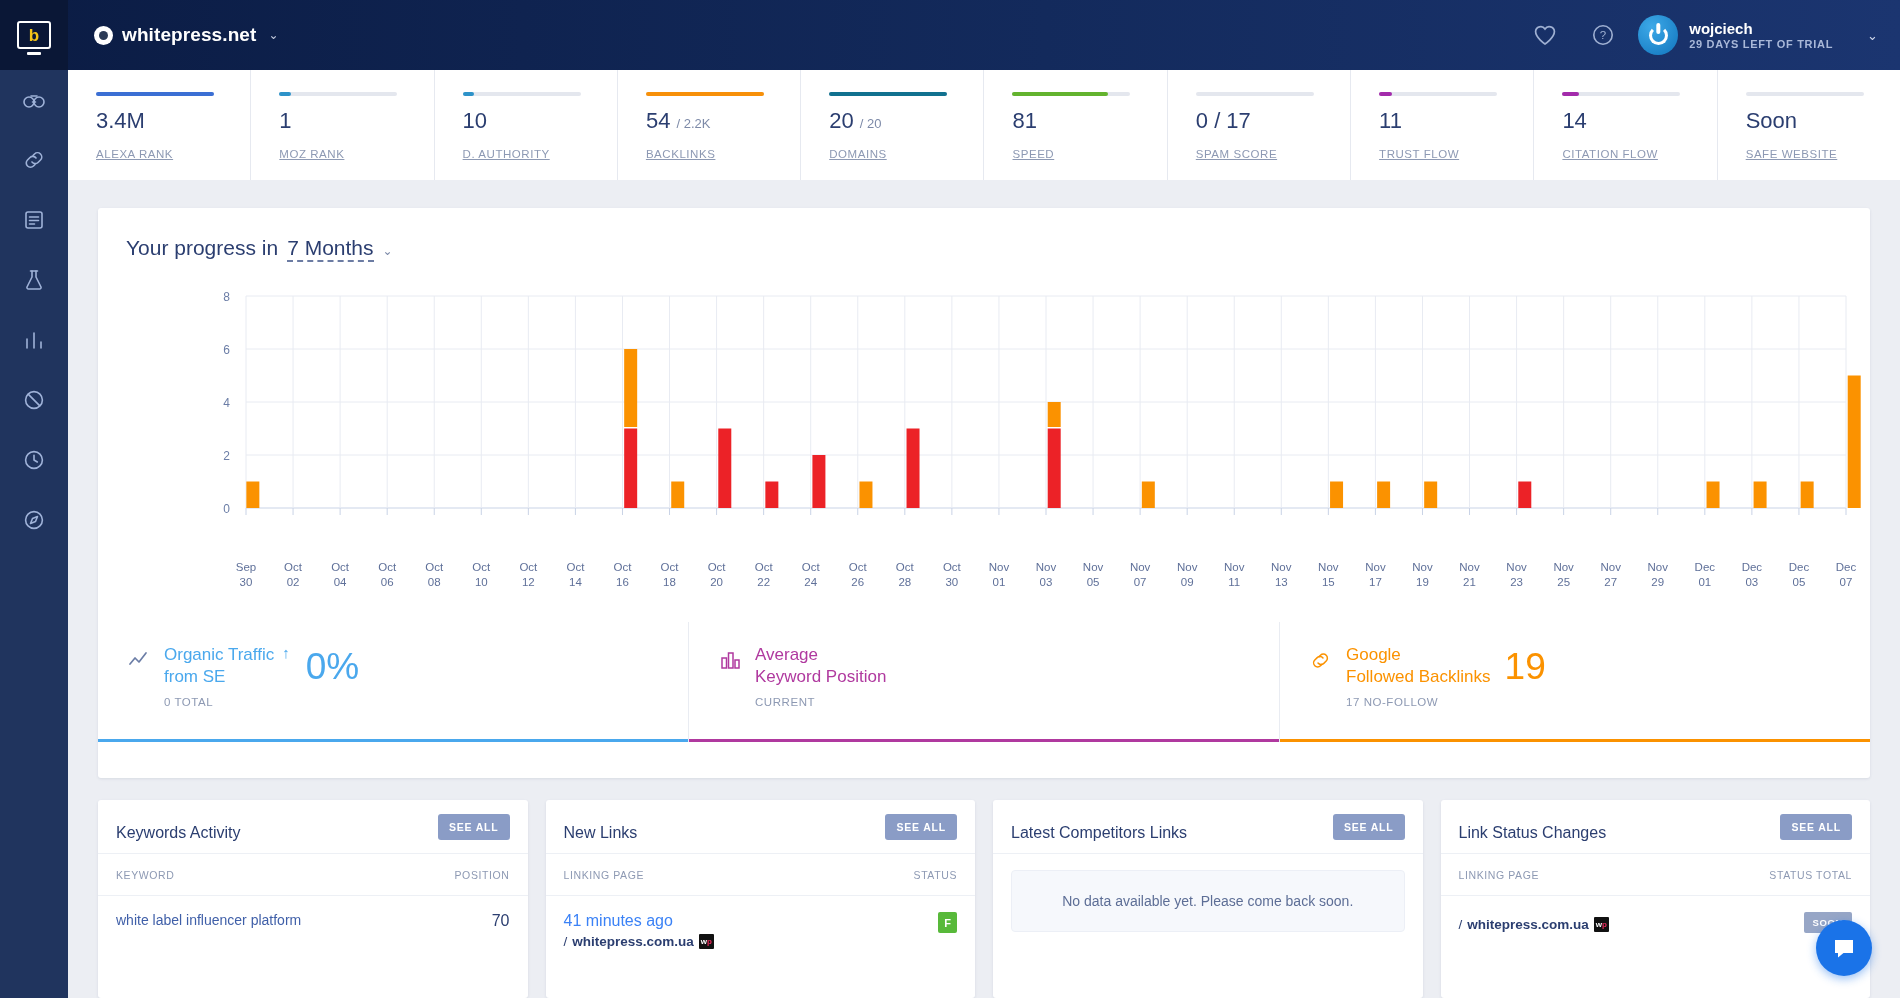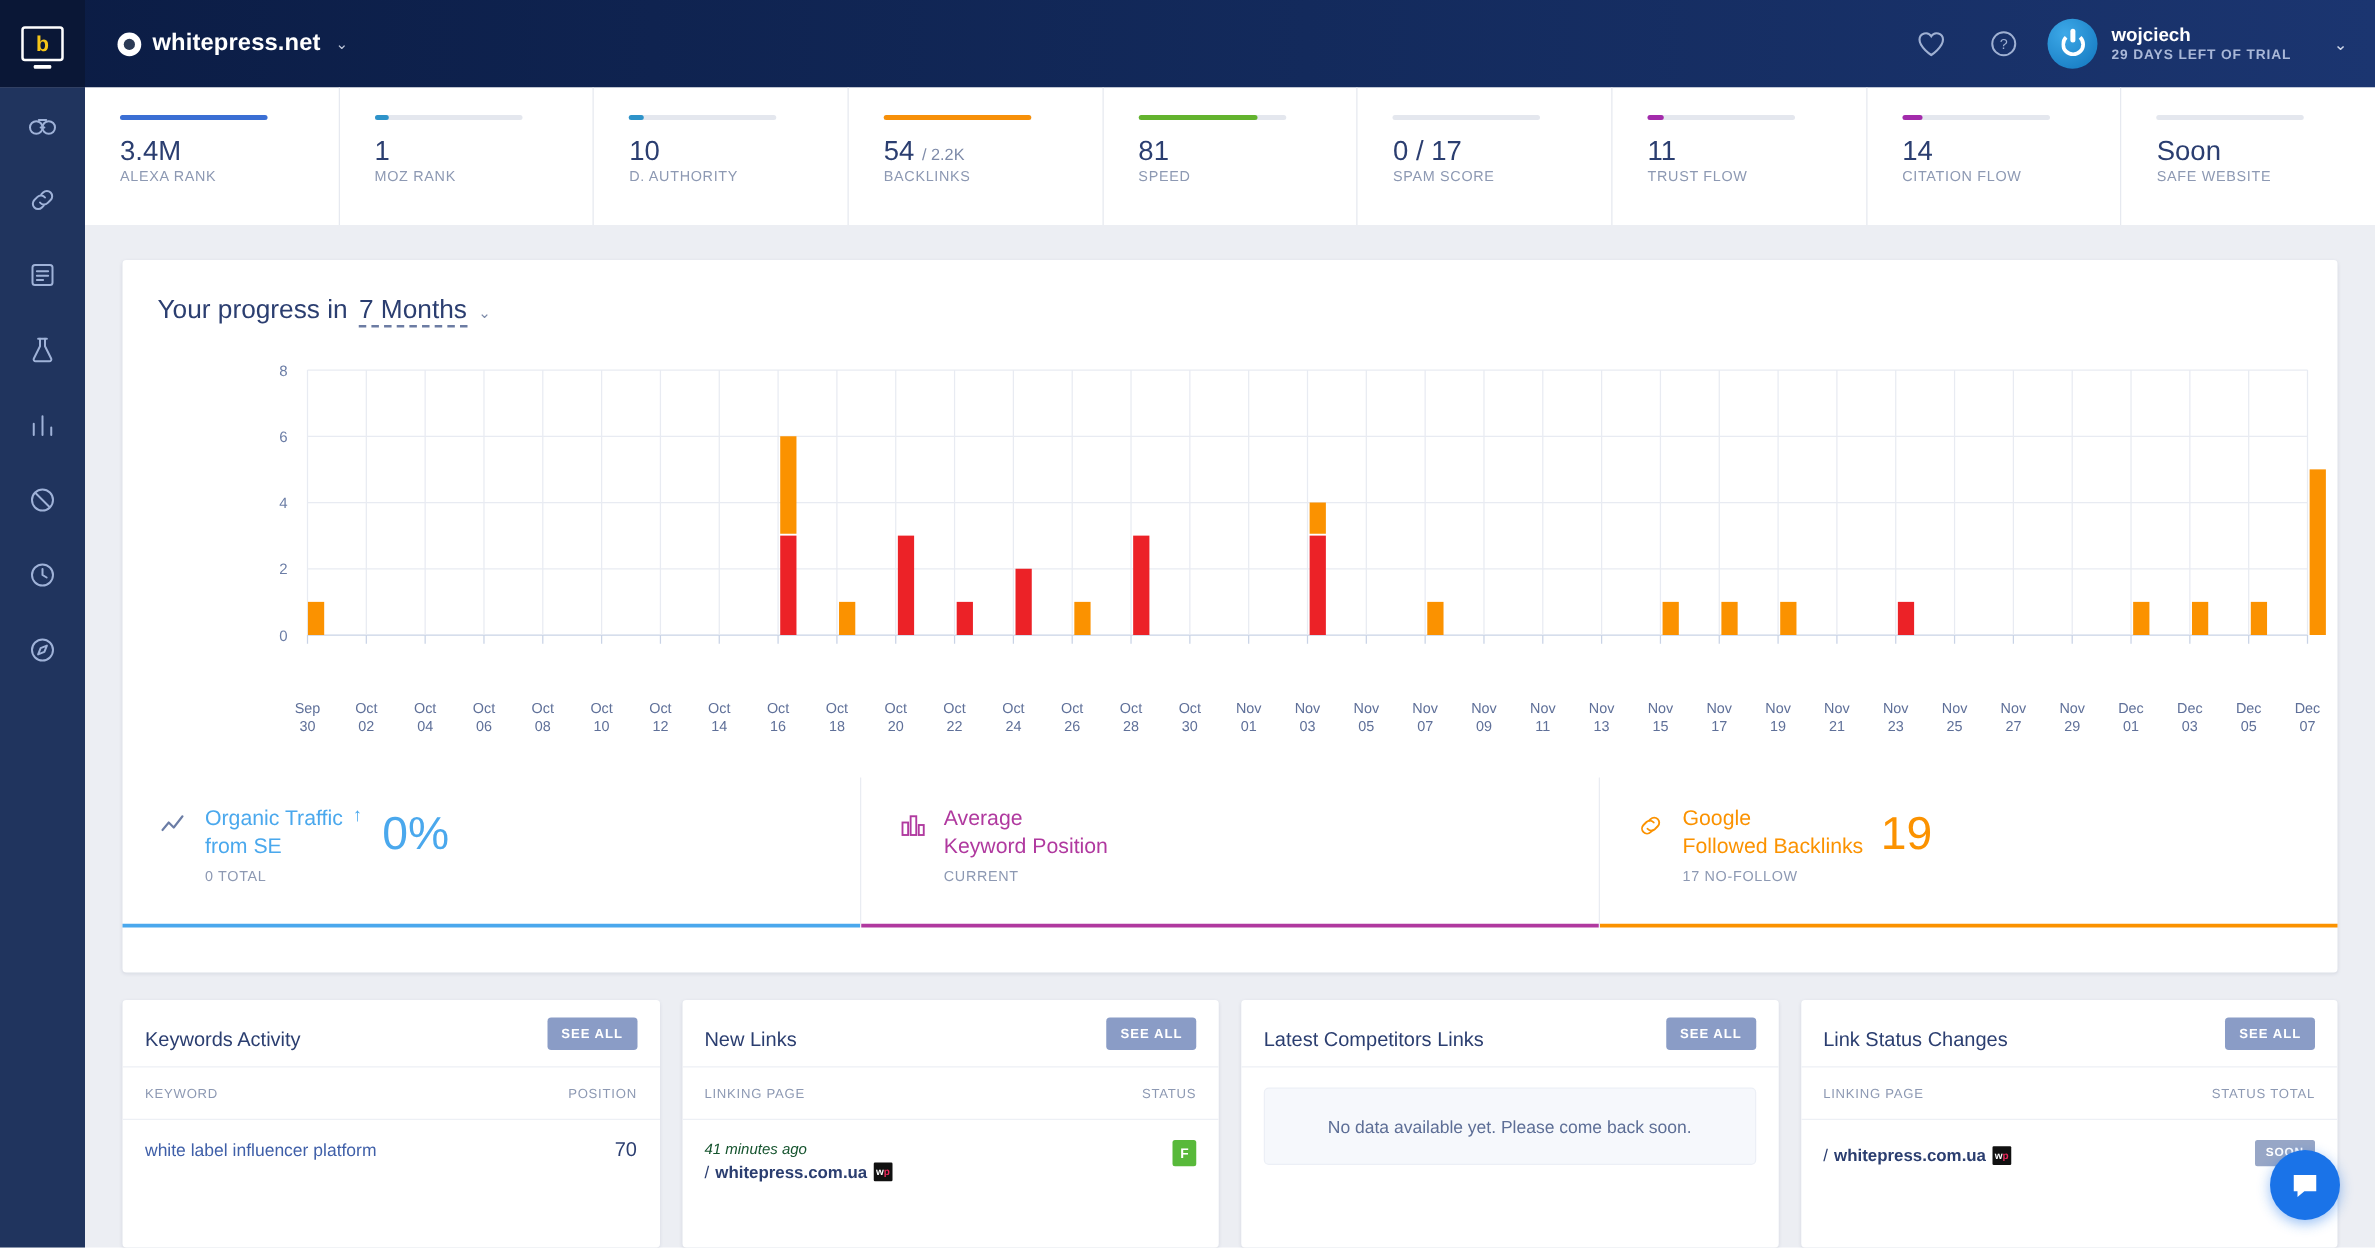--- a/index.html
+++ b/index.html
@@ -80,21 +80,21 @@
   }
   .stat{
     flex:1 1 0; padding:22px 0 0 28px; position:relative;
     border-right:1px solid #e6e9f0;
   }
   .stat:last-child{ border-right:none; }
   .bar-track{ width:118px;height:4px;background:#e4e7ee;border-radius:2px;position:relative;}
   .bar-fill{ height:4px;border-radius:2px;position:absolute;left:0;top:0;}
   .stat-val{ margin-top:14px;font-size:22px;color:#2b3e70;line-height:1; }
   .stat-val small{ font-size:13px;color:#7d8aa8; }
-  .stat-lab{ margin-top:4px;font-size:11.5px;color:#8d99b3;letter-spacing:.55px; }
+  .stat-lab{ margin-top:16px;font-size:11.5px;color:#8d99b3;letter-spacing:.55px;text-decoration:underline; }
 
   
   .card{
     position:absolute;left:98px;top:208px;width:1772px;height:570px;
     background:#fff;border-radius:3px;box-shadow:0 1px 3px rgba(30,45,90,.10);
   }
   .card-title{
     padding:28px 0 0 28px;font-size:21px;color:#2b3e70;display:flex;align-items:baseline;gap:9px;
   }
   .range{ border-bottom:2px dashed #6c7ca3; cursor:pointer; color:#2b3e70;}
@@ -135,21 +135,21 @@
     margin-left:auto;background:#8a9cc6;color:#fff;border:none;border-radius:3px;
     font-size:10.5px;font-weight:bold;letter-spacing:.8px;padding:7px 11px;cursor:pointer;
     font-family:"Liberation Sans",sans-serif;
   }
   .p-cols{ height:42px;display:flex;align-items:center;padding:0 18px;border-bottom:1px solid #edf0f5;
            font-size:10.5px;color:#8d99b3;letter-spacing:.6px;}
   .p-cols span:last-child{ margin-left:auto; }
   .p-row{ display:flex;align-items:flex-start;padding:16px 18px 0 18px; }
   .kw{ font-size:14px;color:#3f5fa8; }
   .pos{ margin-left:auto;font-size:16px;color:#2b3e70; }
-  .lp-time{ font-size:12px;color:#14532d;font-style:italic; }
+  .lp-time{ font-size:16px;color:#3b82f6; }
   .lp-url{ font-size:13.5px;color:#2b3e70;margin-top:4px;display:flex;align-items:center;gap:5px;}
   .lp-url b{ font-weight:bold;text-align:center; }
   .favi{ width:15px;height:15px;background:#111;color:#fff;font-size:8px;font-weight:bold;
          display:inline-flex;align-items:center;justify-content:center;border-radius:1px;}
   .favi em{ color:#e8295a; font-style:normal; }
   .badge-f{ margin-left:auto;background:#58b93a;color:#fff;font-size:11px;font-weight:bold;
             width:19px;height:21px;display:flex;align-items:center;justify-content:center;border-radius:2px;}
   .badge-soon{ margin-left:auto;background:#97a6c6;color:#fff;font-size:9.5px;font-weight:bold;
                letter-spacing:.6px;padding:5px 9px;border-radius:2px;}
   .nodata{
@@ -276,20 +276,27 @@
       </div>
       <div class="stat-val">10</div>
       <div class="stat-lab">D. AUTHORITY</div>
     </div>
     <div class="stat">
       <div class="bar-track">
         <div class="bar-fill" style="width:100%;background:#f79009"></div>
       </div>
       <div class="stat-val">54 <small>/ 2.2K</small></div>
       <div class="stat-lab">BACKLINKS</div>
+    </div>
+    <div class="stat">
+      <div class="bar-track">
+        <div class="bar-fill" style="width:100%;background:#11718f"></div>
+      </div>
+      <div class="stat-val">20 <small>/ 20</small></div>
+      <div class="stat-lab">DOMAINS</div>
     </div>
     <div class="stat">
       <div class="bar-track">
         <div class="bar-fill" style="width:81%;background:#63b32e"></div>
       </div>
       <div class="stat-val">81</div>
       <div class="stat-lab">SPEED</div>
     </div>
     <div class="stat">
       <div class="bar-track">

